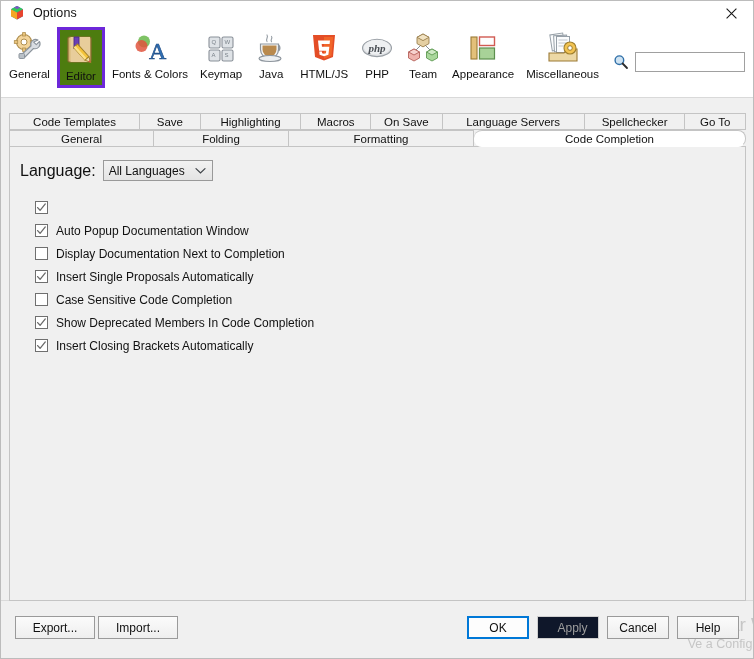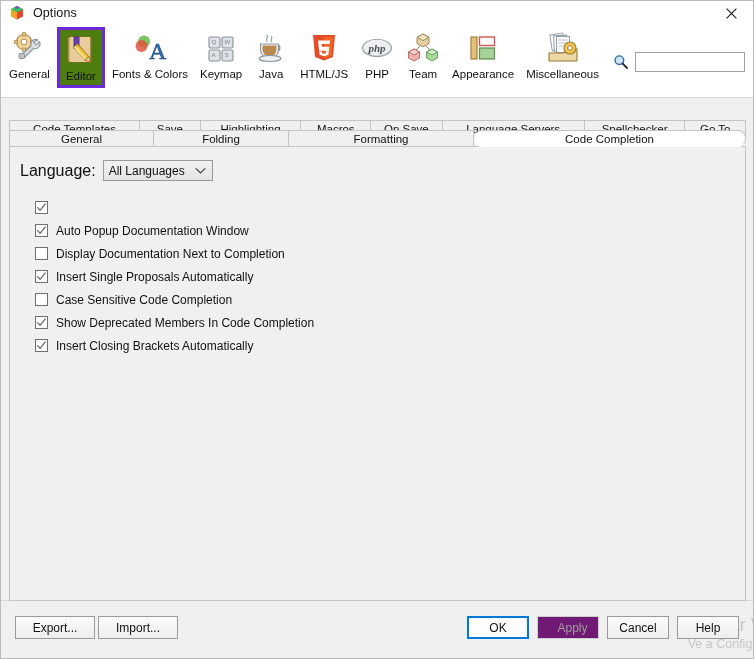--- a/index.html
+++ b/index.html
@@ -132,21 +132,21 @@
     width: 737px;
     height: 34px;
   }
   .tabrow {
     position: absolute;
     left: 0;
     height: 17px;
     width: 100%;
     display: flex;
   }
-  .tabrow.row1 { top: 7px; border-radius: 8px; }
+  .tabrow.row1 { top: 0; border-radius: 8px; }
   .tabrow.row2 { top: 17px; }
   .tab {
     height: 17px;
     box-sizing: border-box;
     background: #f0f0f0;
     border: 1px solid #c4c4c4;
     border-left: none;
     display: flex;
     align-items: center;
     justify-content: center;
@@ -255,21 +255,21 @@
     justify-content: center;
     cursor: default;
     white-space: nowrap;
   }
   .btn.default {
     border: 2px solid #0078d7;
     background: #fdfdfd;
   }
   .btn.disabled {
     color: #9d9d9d;
-    background: #701a75;
+    background: #0f172a;
     border-color: #cfcfcf;
     padding-left: 9px;
   }
   .btn-export { left: 14px;  top: 15px; width: 80px; }
   .btn-import { left: 97px;  top: 15px; width: 80px; }
   .btn-ok     { left: 466px; top: 15px; width: 62px; }
   .btn-apply  { left: 536px; top: 15px; width: 62px; }
   .btn-cancel { left: 606px; top: 15px; width: 62px; }
   .btn-help   { left: 676px; top: 15px; width: 62px; }
 

